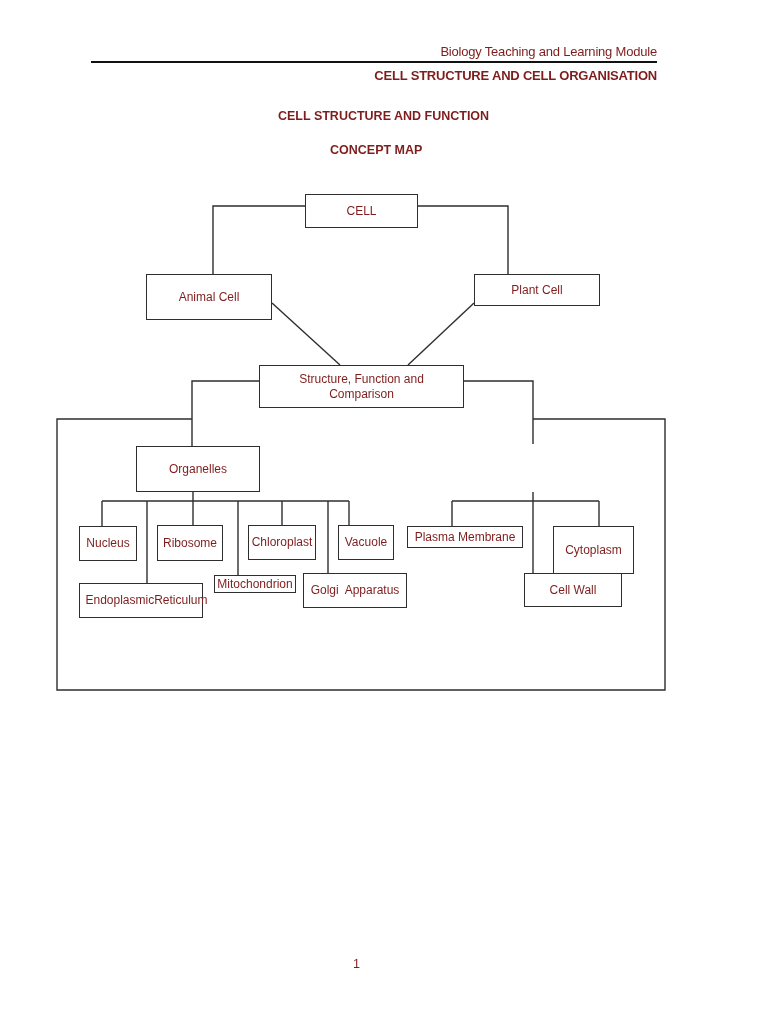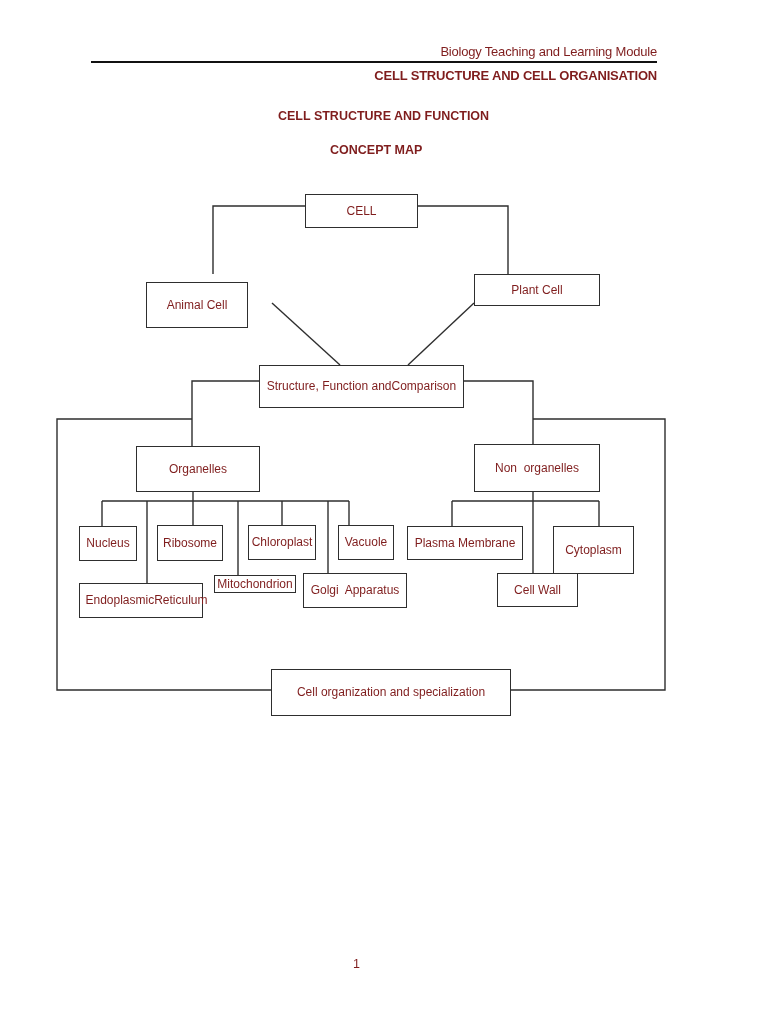--- a/index.html
+++ b/index.html
@@ -13,21 +13,21 @@
   .title-main{position:absolute;top:109px;left:278px;font-size:12.5px;font-weight:bold;}
   .title-sub{position:absolute;top:143px;left:330px;font-size:12.5px;font-weight:bold;}
   svg.lines{position:absolute;left:0;top:0;}
   svg.lines path{stroke:#2e2e2e;stroke-width:1.4;fill:none;}
   .box{
     position:absolute;box-sizing:border-box;border:1.4px solid #2e2e2e;background:#fff;
     display:flex;align-items:center;justify-content:center;text-align:center;
     font-size:12px;line-height:15px;
   }
   .box .lbl{white-space:pre;}
-  .box.two-line{}
+  .box.two-line{flex-direction:column;}
   .box.left-align{align-items:center;justify-content:center;text-align:left;padding-left:11px;}
   .page-num{position:absolute;top:957px;left:353px;font-size:12.5px;}
 </style>
 </head>
 <body>
 
 <div class="page">
 
   <div class="hdr-module">Biology Teaching and Learning Module</div>
   <div class="hdr-rule"></div>
@@ -61,81 +61,75 @@
     <path d="M533,492 V573"></path>
     <path d="M452,501 H599"></path>
     <path d="M452,501 V526"></path>
     <path d="M599,501 V526"></path>
   </svg>
 
   <div class="box" style="left:305px;top:194px;width:113px;height:34px">
     <span class="lbl">CELL</span>
   </div>
 
-  <div class="box" style="left:146px;top:282px;width:102px;height:46px">
+  <div class="box" style="left:146px;top:274px;width:126px;height:46px">
     <span class="lbl">Animal Cell</span>
   </div>
 
   <div class="box" style="left:474px;top:274px;width:126px;height:32px">
     <span class="lbl">Plant Cell</span>
   </div>
 
   <div class="box two-line" style="left:259px;top:365px;width:205px;height:43px">
     <span class="lbl">Structure, Function and</span>
     <span class="lbl">Comparison</span>
   </div>
 
   <div class="box" style="left:136px;top:446px;width:124px;height:46px">
     <span class="lbl">Organelles</span>
   </div>
 
-  <div class="box" style="left:474px;top:444px;width:126px;height:48px">
-    <span class="lbl">Non  organelles</span>
-  </div>
 
   <div class="box" style="left:79px;top:526px;width:58px;height:35px">
     <span class="lbl">Nucleus</span>
   </div>
 
   <div class="box" style="left:157px;top:525px;width:66px;height:36px">
     <span class="lbl">Ribosome</span>
   </div>
 
   <div class="box" style="left:248px;top:525px;width:68px;height:35px">
     <span class="lbl">Chloroplast</span>
   </div>
 
   <div class="box" style="left:338px;top:525px;width:56px;height:35px">
     <span class="lbl">Vacuole</span>
   </div>
 
-  <div class="box" style="left:407px;top:526px;width:116px;height:34px">
+  <div class="box" style="left:407px;top:526px;width:116px;height:22px">
     <span class="lbl">Plasma Membrane</span>
   </div>
 
   <div class="box" style="left:553px;top:526px;width:81px;height:48px">
     <span class="lbl">Cytoplasm</span>
   </div>
 
   <div class="box left-align" style="left:79px;top:583px;width:124px;height:35px">
     <span class="lbl">Endoplasmic</span>
     <span class="lbl">Reticulum</span>
   </div>
 
   <div class="box" style="left:214px;top:575px;width:82px;height:18px">
     <span class="lbl">Mitochondrion</span>
   </div>
 
   <div class="box" style="left:303px;top:573px;width:104px;height:35px">
     <span class="lbl">Golgi  Apparatus</span>
   </div>
 
-  <div class="box" style="left:497px;top:573px;width:81px;height:34px">
+  <div class="box" style="left:524px;top:573px;width:98px;height:34px">
     <span class="lbl">Cell Wall</span>
   </div>
 
-  <div class="box" style="left:271px;top:669px;width:240px;height:47px">
-    <span class="lbl">Cell organization and specialization</span>
-  </div>
 
   <div class="page-num">1</div>
 
 </div>
 
 </body></html>

